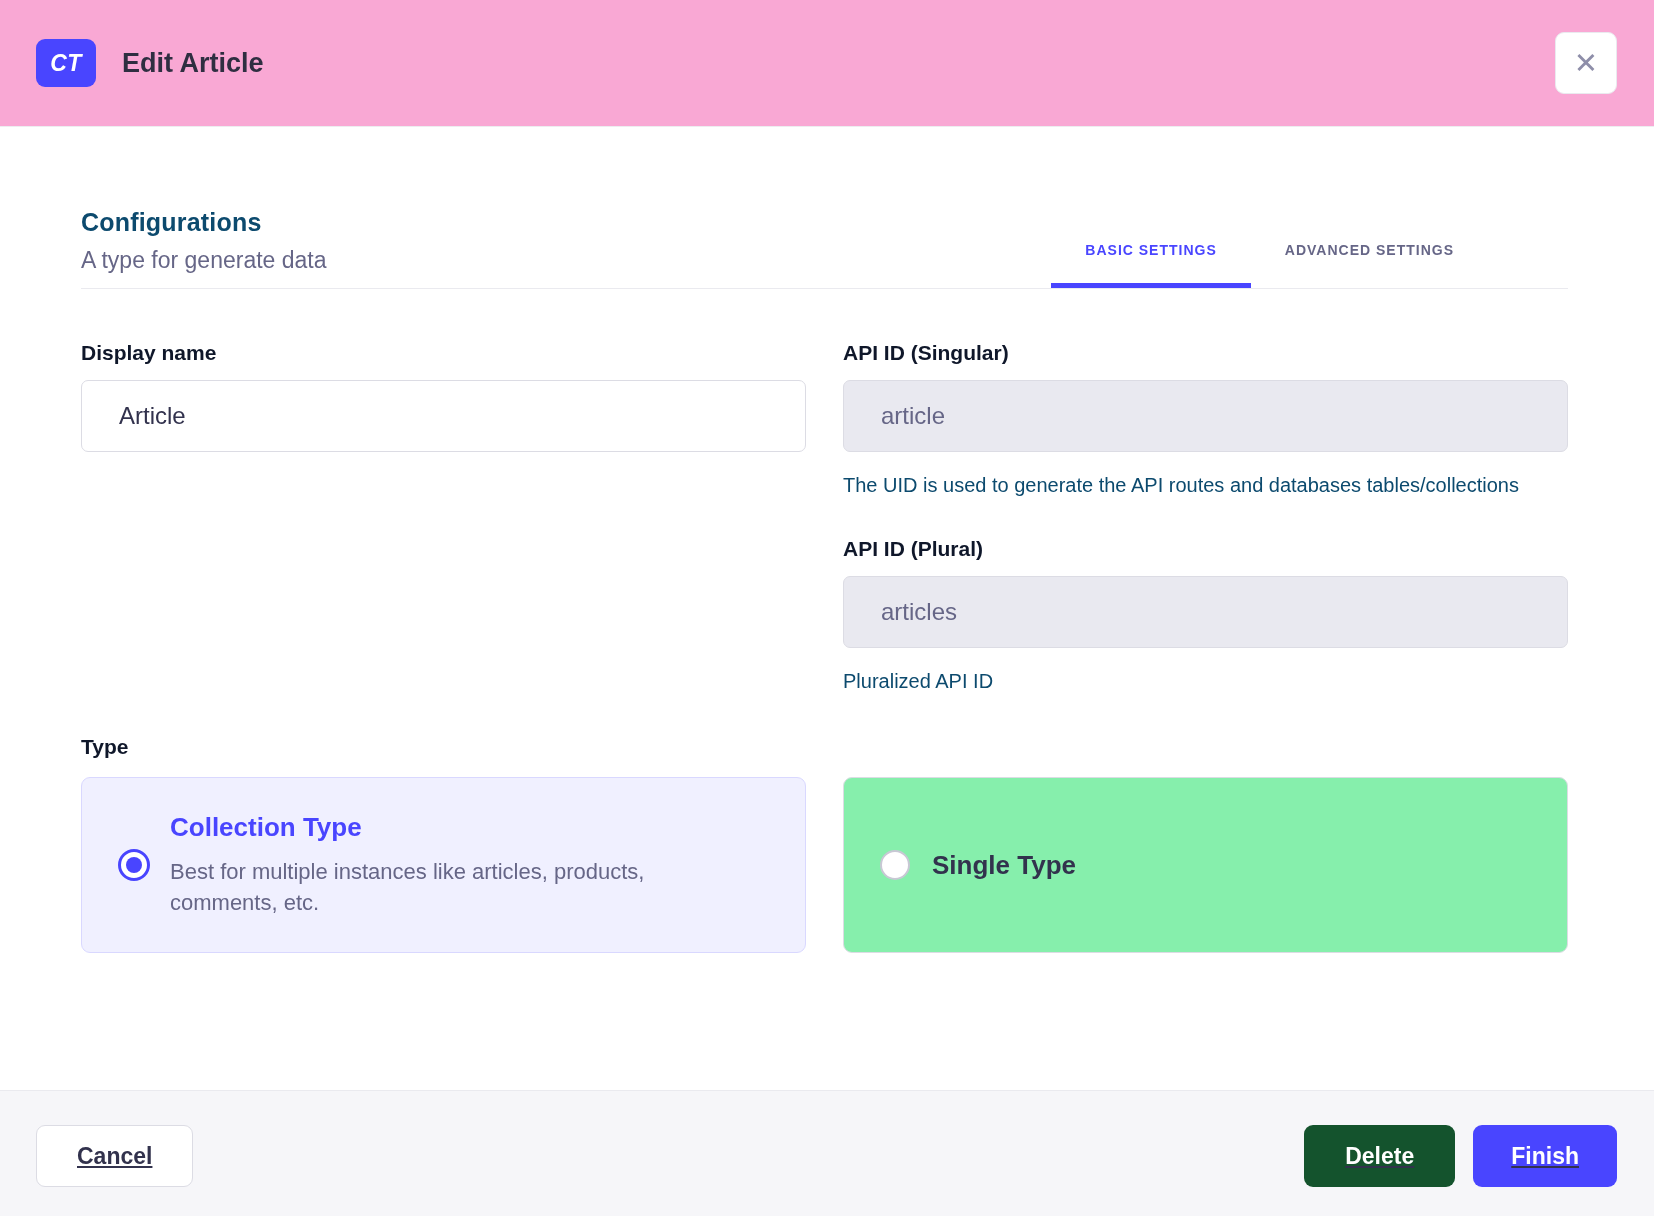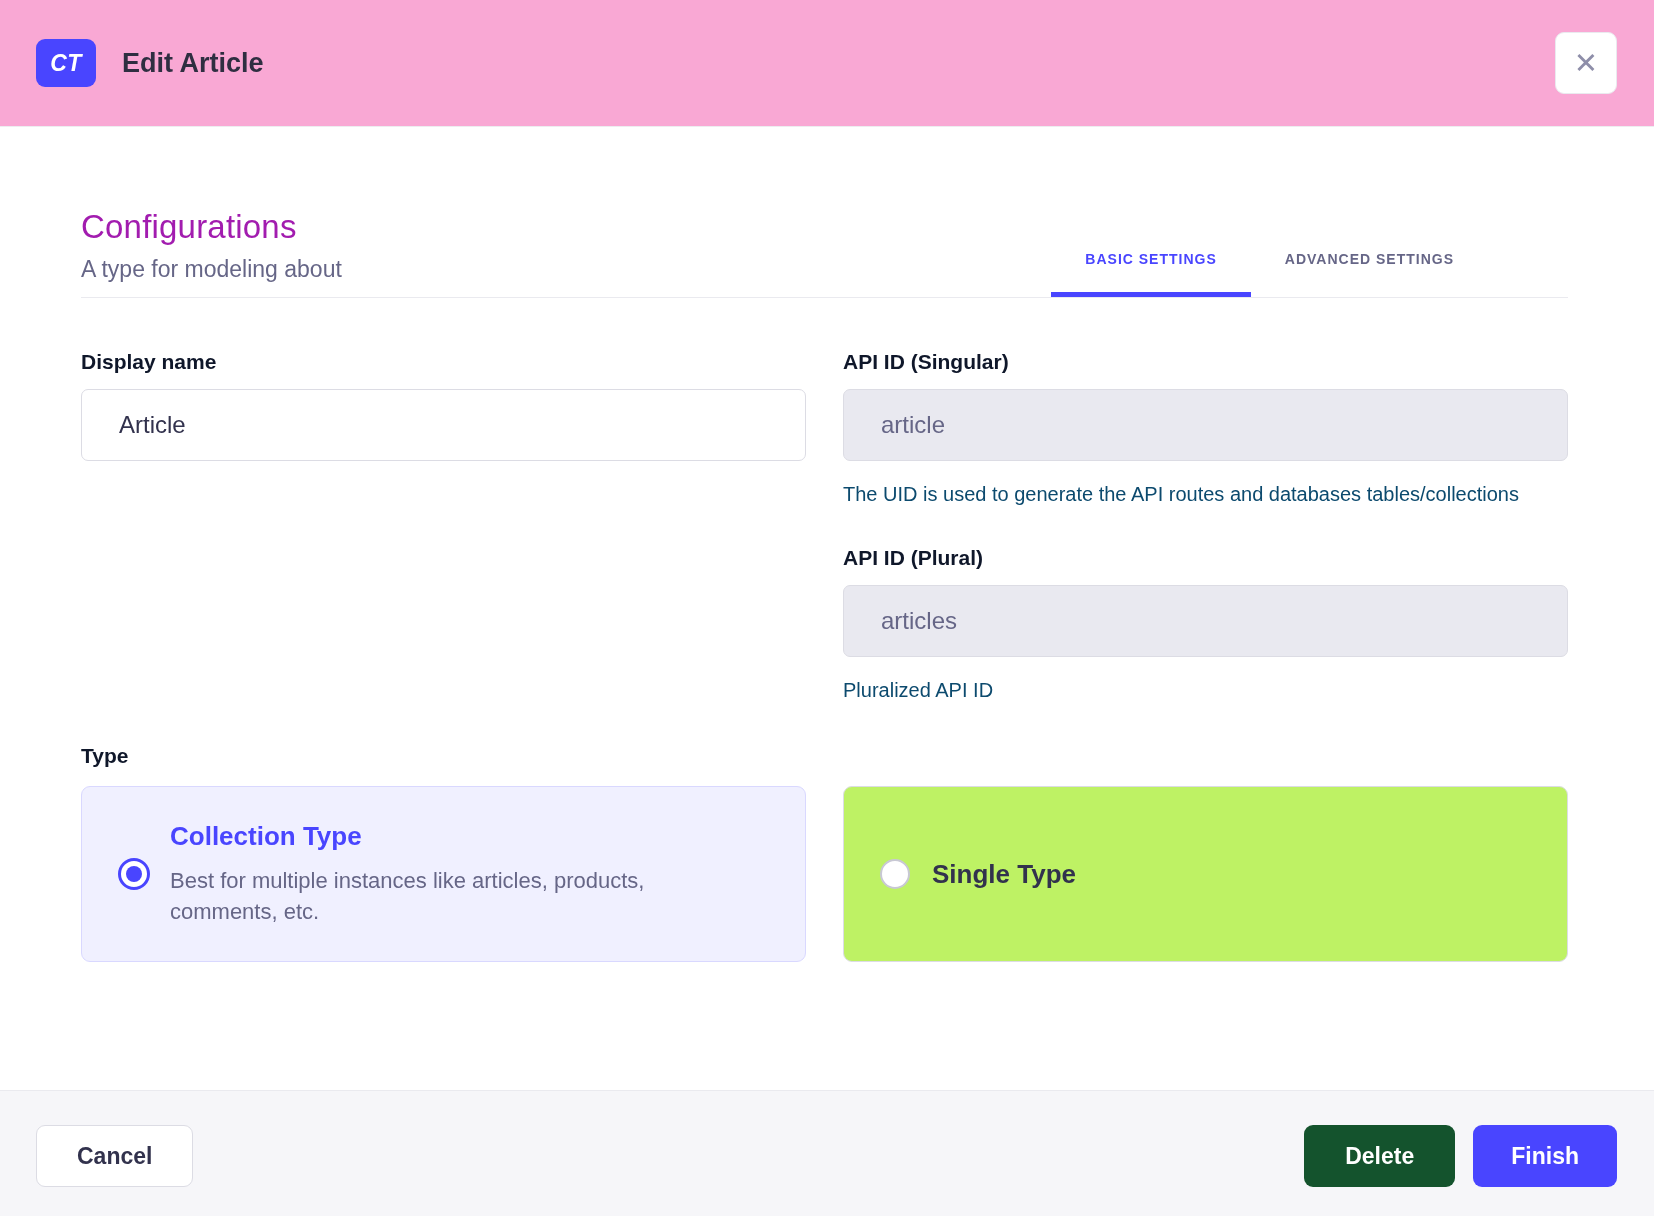--- a/index.html
+++ b/index.html
@@ -36,21 +36,21 @@
   }
 
   
   .modal-body { flex: 1 1 auto; background: #ffffff; padding: 81px 86px 0 81px; }
 
   .section-head {
     display: flex; justify-content: space-between; align-items: flex-end;
     border-bottom: 1px solid #eaeaef;
   }
   .section-titles { padding-bottom: 14px; }
-  .section-title { font-size: 33px; font-weight: 400; color: #a21caf; letter-spacing: 0.2px; }
+  .section-title { font-size: 25px; font-weight: 700; color: #0c4a6e; letter-spacing: 0.2px; }
   .section-subtitle { margin-top: 10px; font-size: 23px; color: #666687; }
 
   .tabs { display: flex; align-items: flex-end; margin-right: 80px; }
   .tab {
     padding: 0 34px 30px 34px;
     font-size: 14px; font-weight: 700; letter-spacing: 1px;
     color: #666687; cursor: pointer; white-space: nowrap;
   }
   .tab.active { color: #4945ff; box-shadow: inset 0 -5px 0 #4945ff; }
 
@@ -76,21 +76,21 @@
   
   .type-section { margin-top: 40px; padding-bottom: 60px; }
   .type-cards {
     margin-top: 18px;
     display: grid; grid-template-columns: 1fr 1fr; column-gap: 37px;
   }
   .type-card {
     height: 176px; border-radius: 9px;
     display: flex; align-items: center;
     padding: 0 40px 0 36px; cursor: pointer;
-    background: #bef264; border: 1px solid #dcdce4;
+    background: #86efac; border: 1px solid #dcdce4;
   }
   .type-card.selected { background: #f0f0ff; border-color: #d9d8ff; }
   .radio {
     flex: 0 0 auto; width: 30px; height: 30px; border-radius: 50%;
     border: 2px solid #c8c8d4; background: #ffffff; position: relative; margin-right: 22px;
   }
   .type-card.selected .radio { border: 3px solid #4945ff; width: 32px; height: 32px; margin-right: 20px; }
   .type-card.selected .radio::after {
     content: ""; position: absolute; left: 50%; top: 50%;
     width: 16px; height: 16px; border-radius: 50%;
@@ -100,20 +100,21 @@
   .type-card-title { font-size: 26px; font-weight: 700; color: #32324d; }
   .type-card.selected .type-card-title { color: #4945ff; }
   .type-card-desc { margin-top: 13px; font-size: 22px; line-height: 1.42; color: #666687; max-width: 560px; }
 
   
   .modal-footer {
     height: 126px; flex: 0 0 126px;
     background: #f6f6f9; border-top: 1px solid #eaeaef;
     display: flex; align-items: flex-start;
     padding: 34px 37px 0 36px;
+    text-decoration: underline;
   }
   .btn {
     height: 62px; border-radius: 9px; border: none;
     font-family: "Liberation Sans", sans-serif;
     font-size: 23px; font-weight: 600; cursor: pointer;
     display: inline-flex; align-items: center; justify-content: center;
   }
   .btn-cancel { background: #ffffff; border: 1px solid #dcdce4; color: #32324d; padding: 0 40px; }
   .footer-right { margin-left: auto; display: flex; gap: 18px; }
   .btn-danger { background: #14532d; color: #ffffff; padding: 4px 41px; }
@@ -130,21 +131,21 @@
     <button class="close-btn">
       <span>✕</span>
     </button>
   </div>
 
   <div class="modal-body">
 
     <div class="section-head">
       <div class="section-titles">
         <div class="section-title">Configurations</div>
-        <div class="section-subtitle">A type for modeling about</div>
+        <div class="section-subtitle">A type for generate data</div>
       </div>
       <div class="tabs">
         <div class="tab active">BASIC SETTINGS</div>
         <div class="tab">ADVANCED SETTINGS</div>
       </div>
     </div>
 
     <div class="form-grid">
 
       <div class="col">

